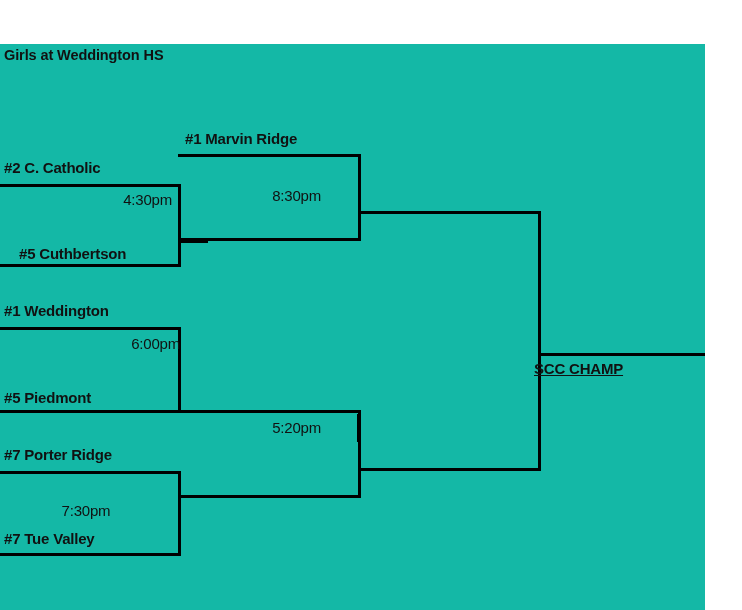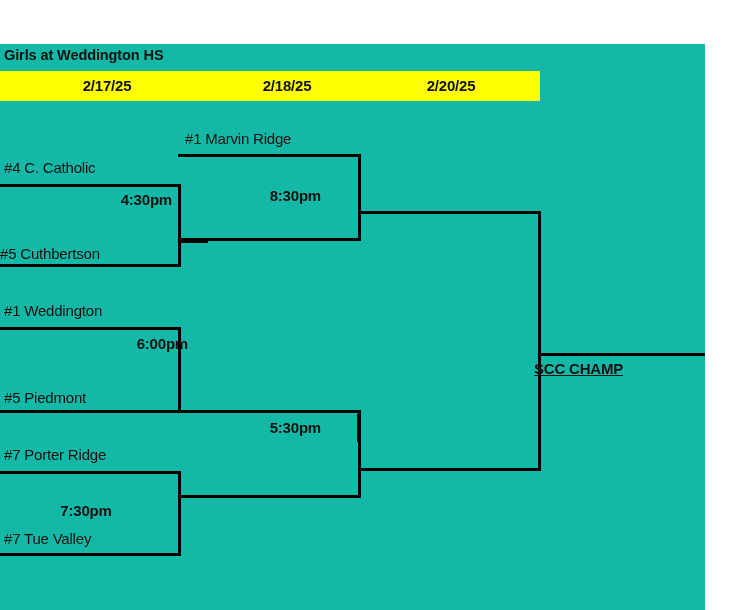--- a/index.html
+++ b/index.html
@@ -64,29 +64,29 @@
     background: #000000;
   }
   .ln.h { height: 3px; }
   .ln.v { width: 3px; }
   .ln.thick { width: 4px; }
 
   
   .seed-label {
     position: absolute;
     font-size: 15px;
-    font-weight: normal;
+    font-weight: bold;
     color: #111111;
     letter-spacing: -0.2px;
     white-space: nowrap;
   }
   .time-label {
     position: absolute;
     font-size: 15px;
-    font-weight: bold;
+    font-weight: normal;
     color: #111111;
     letter-spacing: -0.2px;
     white-space: nowrap;
     text-align: right;
   }
   .champ-label {
     position: absolute;
     font-size: 15px;
     font-weight: bold;
     color: #111111;
@@ -94,46 +94,41 @@
     white-space: nowrap;
   }
 </style>
 </head>
 <body>
 
 <div id="bracket-root">
 
   <div class="page-title">Girls at Weddington HS</div>
 
-  <div class="date-bar">
-    <div class="date-cell c0">2/17/25</div>
-    <div class="date-cell c1">2/18/25</div>
-    <div class="date-cell c2">2/20/25</div>
-  </div>
 
   <div>
 
-    <div class="seed-label" style="left:4px; top:115px;">#4 C. Catholic</div>
+    <div class="seed-label" style="left:4px; top:115px;">#2 C. Catholic</div>
 
     <div class="ln h" style="left:0px;   top:140px; width:181px;"></div>
     <div class="ln h" style="left:0px;   top:220px; width:181px;"></div>
     <div class="ln v" style="left:178px; top:140px; height:83px;"></div>
 
     <div class="time-label" style="left:0px; top:147px; width:172px;">4:30pm</div>
-    <div class="seed-label" style="left:0; top:201px;">#5 Cuthbertson</div>
+    <div class="seed-label" style="left:19px; top:201px;">#5 Cuthbertson</div>
 
     <div class="ln h" style="left:178px; top:196px; width:30px;"></div>
   </div>
 
   <div>
     <div class="seed-label" style="left:4px; top:258px;">#1 Weddington</div>
     <div class="ln h" style="left:0px;   top:283px; width:181px;"></div>
     <div class="ln h" style="left:0px;   top:366px; width:181px;"></div>
     <div class="ln v" style="left:178px; top:283px; height:86px;"></div>
-    <div class="time-label" style="left:16px; top:291px; width:172px;">6:00pm</div>
+    <div class="time-label" style="left:8px; top:291px; width:172px;">6:00pm</div>
     <div class="seed-label" style="left:4px; top:345px;">#5 Piedmont</div>
   </div>
 
   <div>
     <div class="seed-label" style="left:4px; top:402px;">#7 Porter Ridge</div>
     <div class="ln h" style="left:0px;   top:427px; width:181px;"></div>
     <div class="ln h" style="left:0px;   top:509px; width:181px;"></div>
     <div class="ln v" style="left:178px; top:427px; height:85px;"></div>
     <div class="time-label" style="left:0px; top:458px; width:172px;text-align:center;">7:30pm</div>
     <div class="seed-label" style="left:4px; top:486px;">#7 Tue Valley</div>
@@ -148,21 +143,21 @@
 
     <div class="ln h" style="left:358px; top:167px; width:30px;"></div>
   </div>
 
   <div>
     <div class="ln h" style="left:178px; top:366px; width:183px;"></div>
     <div class="ln h" style="left:178px; top:451px; width:183px;"></div>
     <div class="ln v" style="left:358px; top:366px; height:88px;"></div>
 
     <div class="ln thick" style="left:357px; top:370px; height:28px;"></div>
-    <div class="time-label" style="left:178px; top:375px; width:143px;">5:30pm</div>
+    <div class="time-label" style="left:178px; top:375px; width:143px;">5:20pm</div>
   </div>
 
   <div>
     <div class="ln h" style="left:358px; top:167px; width:183px;"></div>
     <div class="ln h" style="left:358px; top:424px; width:183px;"></div>
     <div class="ln v" style="left:538px; top:167px; height:260px;"></div>
 
     <div class="ln h" style="left:538px; top:309px; width:181px;"></div>
     <div class="champ-label" style="left:534px; top:316px;text-decoration:underline;">SCC CHAMP</div>
   </div>

